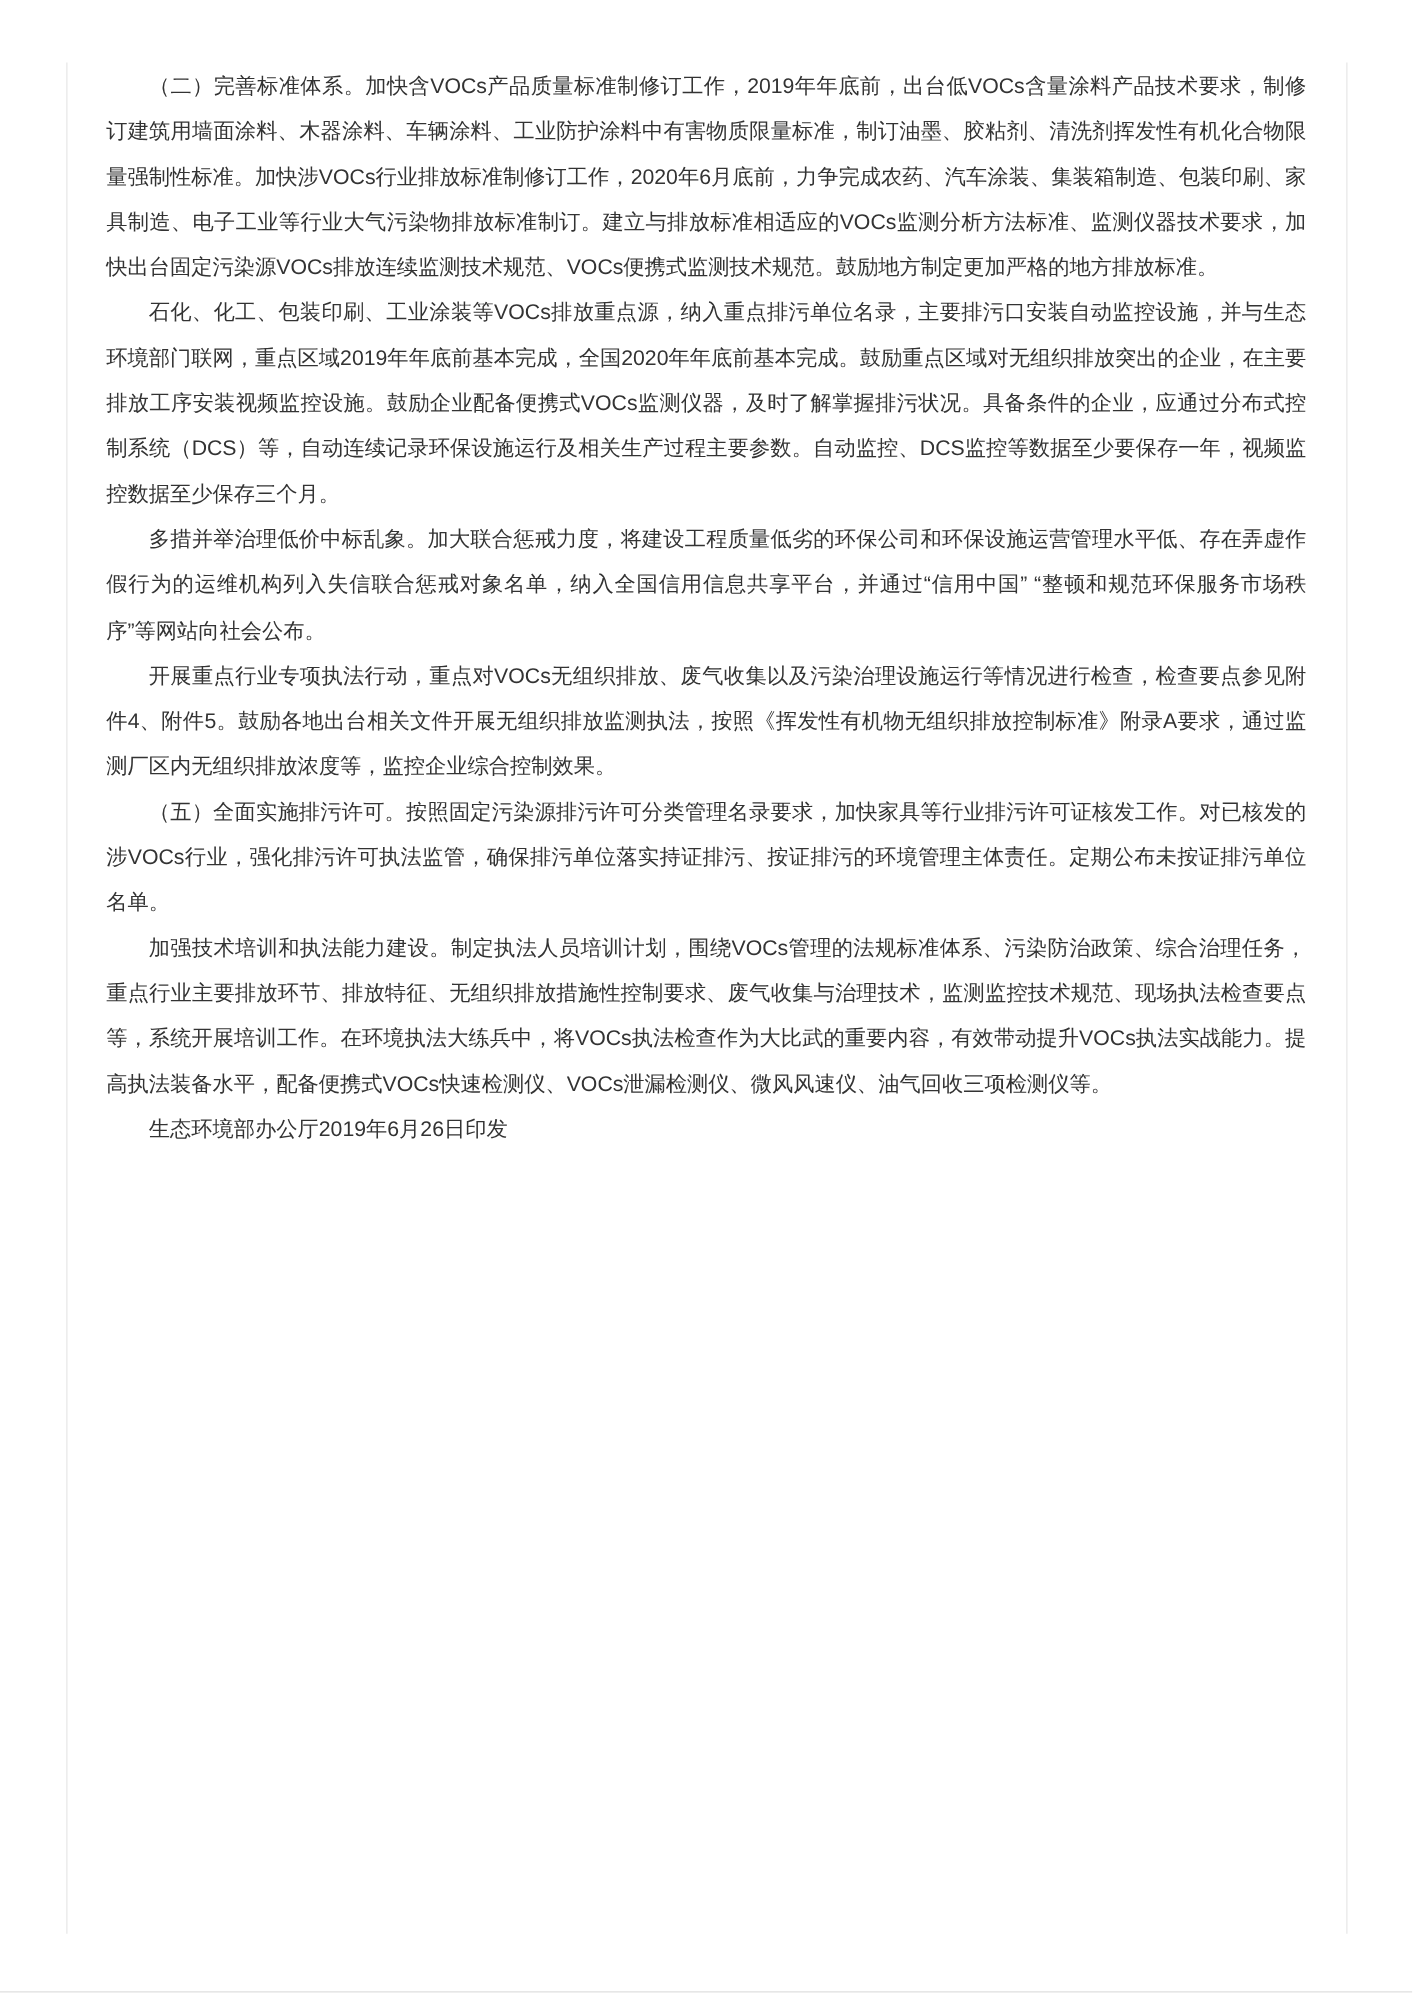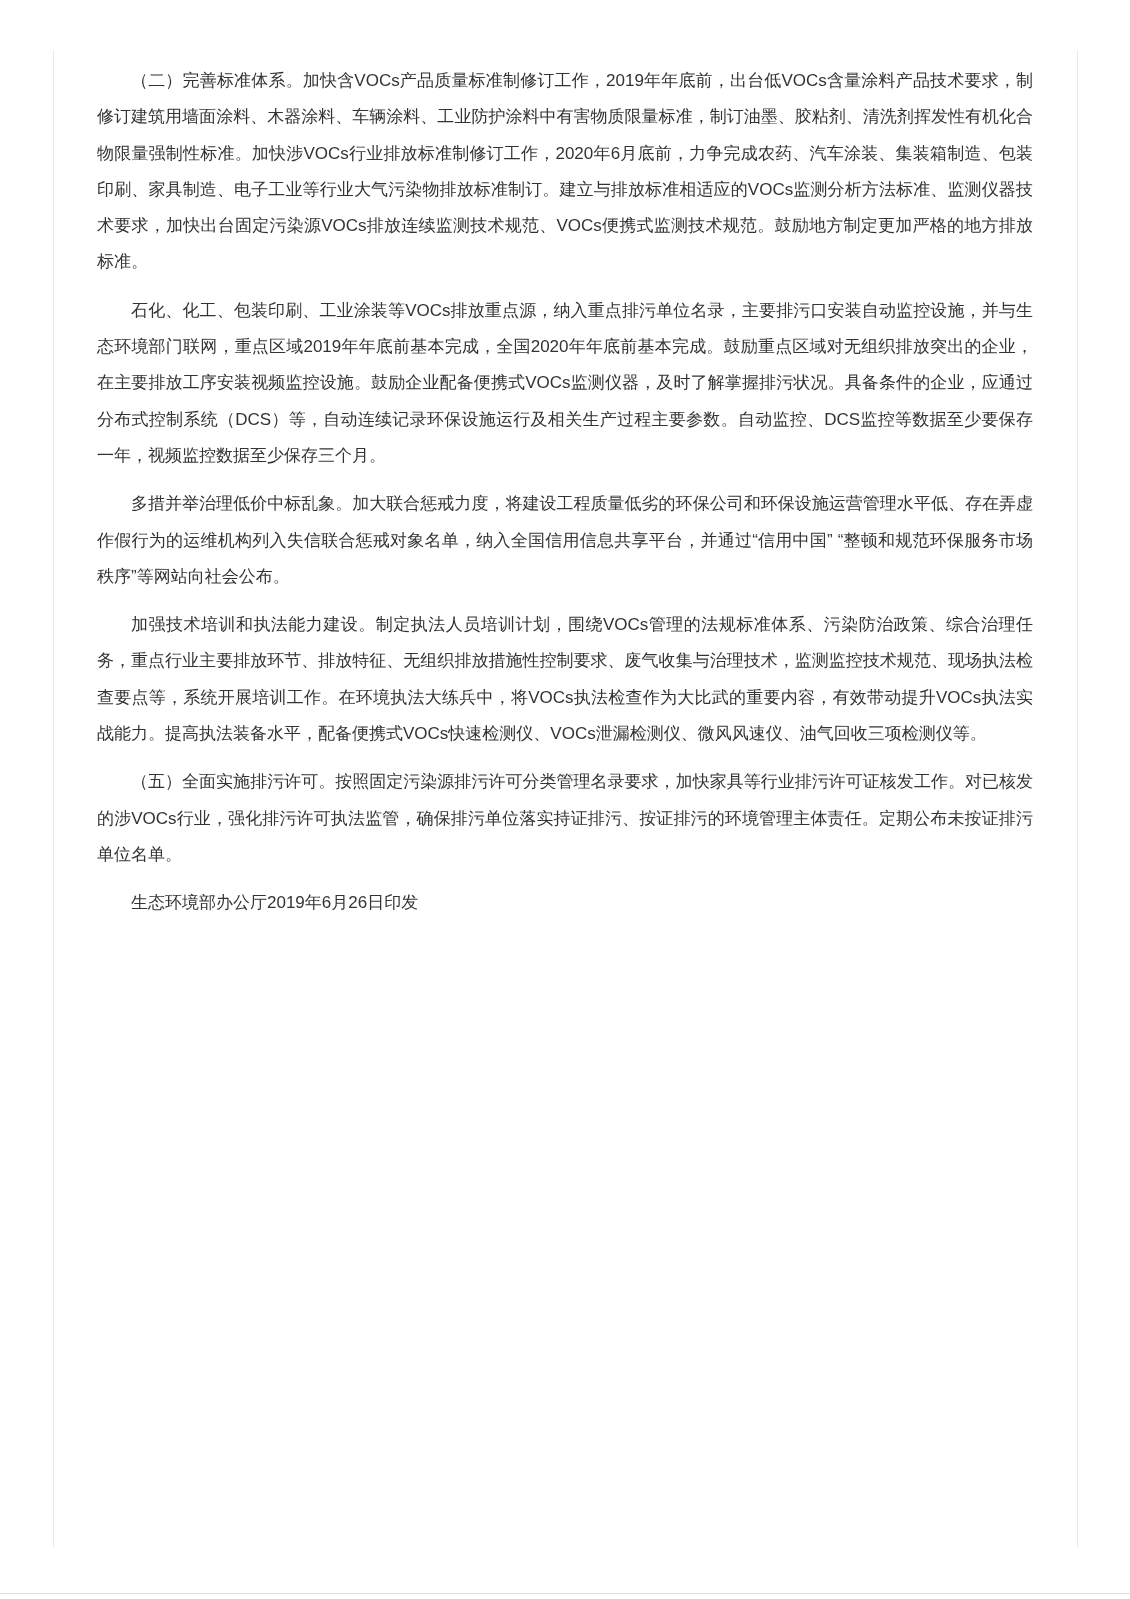--- a/index.html
+++ b/index.html
@@ -31,21 +31,21 @@
     top: 1px;
     width: 960px;
     color: #333333;
     font-size: 17px;
     line-height: 36.3px;
     text-align: justify;
     text-justify: inter-ideograph;
     word-break: break-all;
   }
   .para {
-    margin: 12px;
+    margin: 0;
     padding: 0;
     text-indent: 2em;
   }
   .footer-divider {
     position: absolute;
     left: 0;
     top: 1593px;
     width: 1130px;
     height: 0;
     border-top: 1px solid #e0e0e0;
@@ -53,19 +53,20 @@
 </style>
 </head>
 <body>
 
 <div class="page">
   <div class="content-frame">
     <div class="doc">
       <p class="para">（二）完善标准体系。加快含VOCs产品质量标准制修订工作，2019年年底前，出台低VOCs含量涂料产品技术要求，制修订建筑用墙面涂料、木器涂料、车辆涂料、工业防护涂料中有害物质限量标准，制订油墨、胶粘剂、清洗剂挥发性有机化合物限量强制性标准。加快涉VOCs行业排放标准制修订工作，2020年6月底前，力争完成农药、汽车涂装、集装箱制造、包装印刷、家具制造、电子工业等行业大气污染物排放标准制订。建立与排放标准相适应的VOCs监测分析方法标准、监测仪器技术要求，加快出台固定污染源VOCs排放连续监测技术规范、VOCs便携式监测技术规范。鼓励地方制定更加严格的地方排放标准。</p>
       <p class="para">石化、化工、包装印刷、工业涂装等VOCs排放重点源，纳入重点排污单位名录，主要排污口安装自动监控设施，并与生态环境部门联网，重点区域2019年年底前基本完成，全国2020年年底前基本完成。鼓励重点区域对无组织排放突出的企业，在主要排放工序安装视频监控设施。鼓励企业配备便携式VOCs监测仪器，及时了解掌握排污状况。具备条件的企业，应通过分布式控制系统（DCS）等，自动连续记录环保设施运行及相关生产过程主要参数。自动监控、DCS监控等数据至少要保存一年，视频监控数据至少保存三个月。</p>
       <p class="para">多措并举治理低价中标乱象。加大联合惩戒力度，将建设工程质量低劣的环保公司和环保设施运营管理水平低、存在弄虚作假行为的运维机构列入失信联合惩戒对象名单，纳入全国信用信息共享平台，并通过“信用中国” “整顿和规范环保服务市场秩序”等网站向社会公布。</p>
+      <p class="para">开展重点行业专项执法行动，重点对VOCs无组织排放、废气收集以及污染治理设施运行等情况进行检查，检查要点参见附件4、附件5。鼓励各地出台相关文件开展无组织排放监测执法，按照《挥发性有机物无组织排放控制标准》附录A要求，通过监测厂区内无组织排放浓度等，监控企业综合控制效果。</p>
+      <p class="para">（五）全面实施排污许可。按照固定污染源排污许可分类管理名录要求，加快家具等行业排污许可证核发工作。对已核发的涉VOCs行业，强化排污许可执法监管，确保排污单位落实持证排污、按证排污的环境管理主体责任。定期公布未按证排污单位名单。</p>
       <p class="para">加强技术培训和执法能力建设。制定执法人员培训计划，围绕VOCs管理的法规标准体系、污染防治政策、综合治理任务，重点行业主要排放环节、排放特征、无组织排放措施性控制要求、废气收集与治理技术，监测监控技术规范、现场执法检查要点等，系统开展培训工作。在环境执法大练兵中，将VOCs执法检查作为大比武的重要内容，有效带动提升VOCs执法实战能力。提高执法装备水平，配备便携式VOCs快速检测仪、VOCs泄漏检测仪、微风风速仪、油气回收三项检测仪等。</p>
-      <p class="para">（五）全面实施排污许可。按照固定污染源排污许可分类管理名录要求，加快家具等行业排污许可证核发工作。对已核发的涉VOCs行业，强化排污许可执法监管，确保排污单位落实持证排污、按证排污的环境管理主体责任。定期公布未按证排污单位名单。</p>
       <p class="para">生态环境部办公厅2019年6月26日印发</p>
     </div>
   </div>
   <div class="footer-divider"></div>
 </div>
 
 </body></html>

